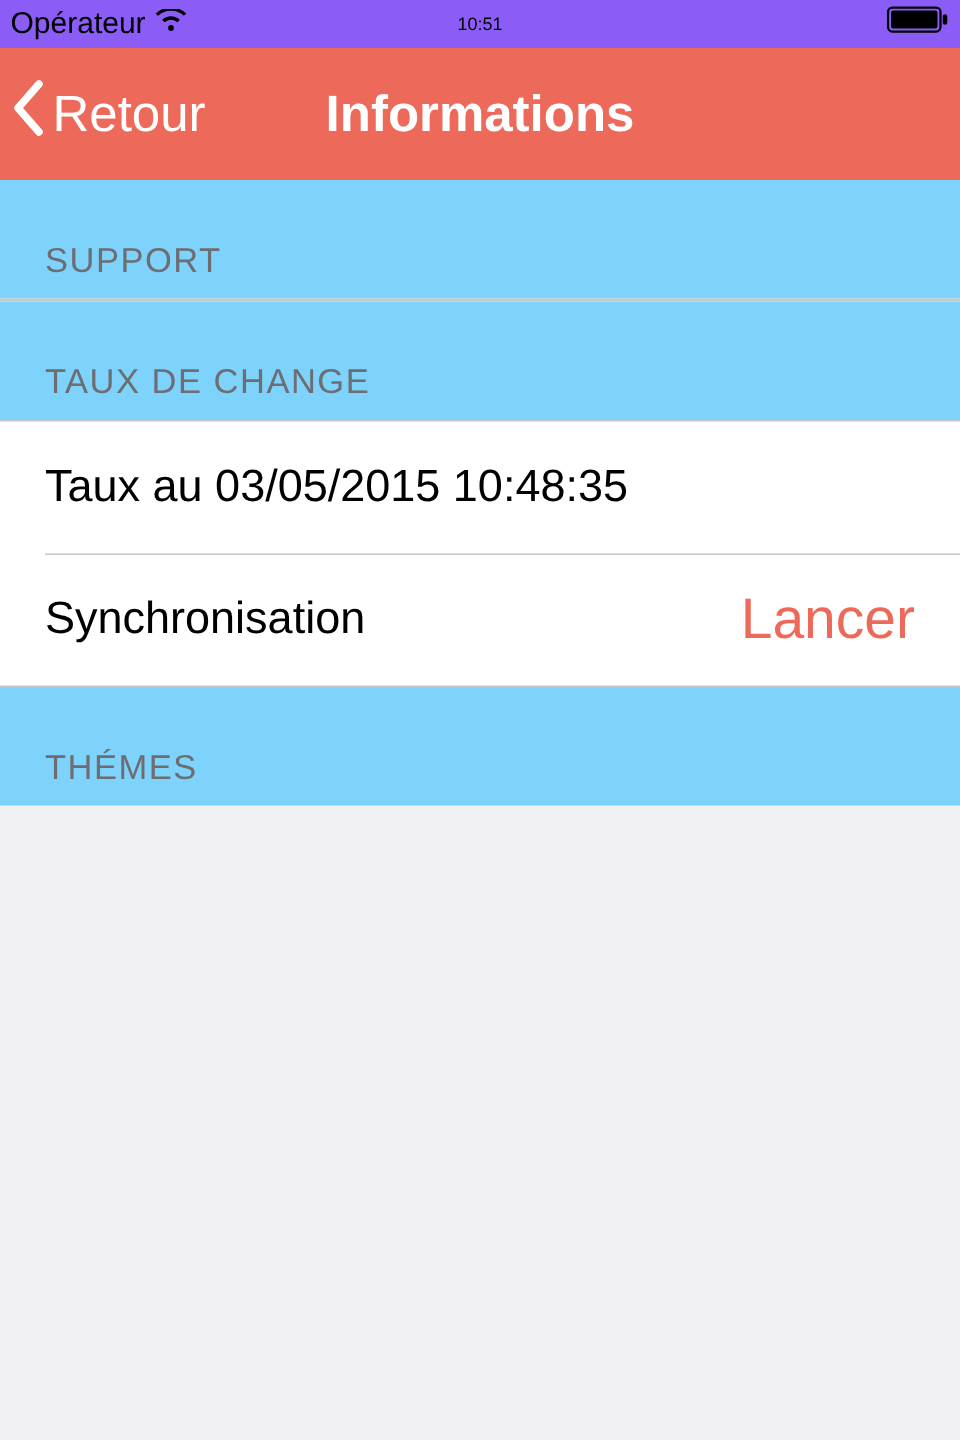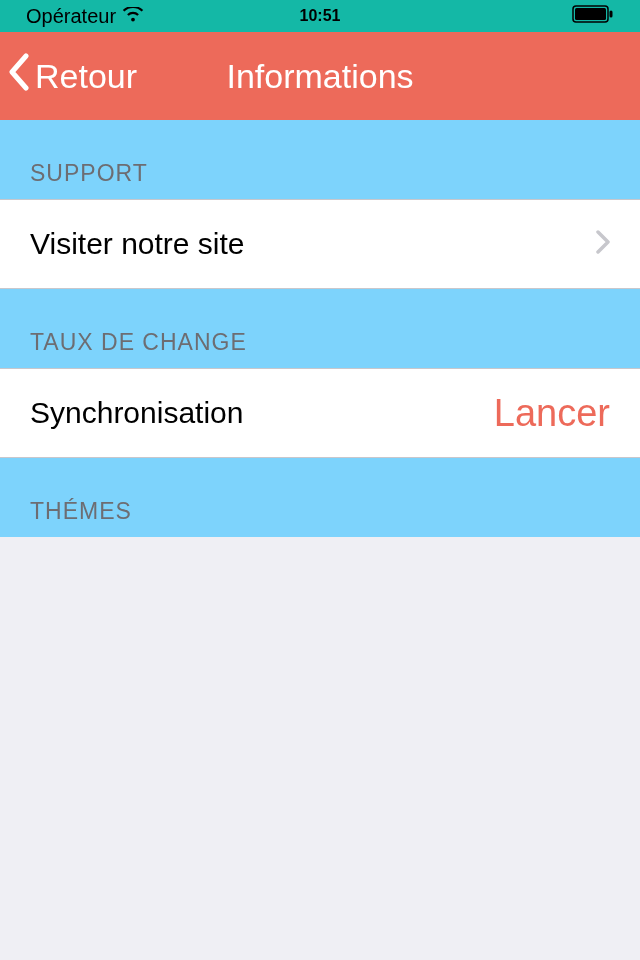--- a/index.html
+++ b/index.html
@@ -10,40 +10,40 @@
       -webkit-font-smoothing: antialiased;
     }
     body {
       width: 640px;
       height: 960px;
       background: #efeff4;
       overflow: hidden;
     }
     .status-bar {
       height: 32px;
-      background: #14b8a6;
+      background: #8b5cf6;
       color: #000;
       display: flex;
       align-items: center;
       justify-content: space-between;
-      padding: 0 26px;
+      padding: 0 7px;
       font-size: 20px;
     }
     .status-left {
       display: flex;
       align-items: center;
       gap: 6px;
       font-size: 20px;
     }
     .status-center {
       position: absolute;
       left: 50%;
       transform: translateX(-50%);
-      font-weight: 700;
-      font-size: 16px;
+      font-weight: 400;
+      font-size: 12px;
     }
     .battery {
       display: inline-block;
     }
     .nav-bar {
       height: 88px;
       background: #ed6a5a;
       display: flex;
       align-items: center;
       position: relative;
@@ -60,21 +60,21 @@
     .back-chevron {
       display: inline-block;
       margin-right: 6px;
     }
     .nav-title {
       position: absolute;
       left: 50%;
       transform: translateX(-50%);
       color: #fff;
       font-size: 34px;
-      font-weight: 400;
+      font-weight: 700;
       text-align: center;
     }
     .content {
       background: #7dd3fc;
     }
     .section-header {
       padding: 40px 30px 12px 30px;
       color: #6d6d72;
       font-size: 23px;
       letter-spacing: 1px;
@@ -167,32 +167,27 @@
     </span>
     <span>Retour</span>
   </div>
   <div class="nav-title">Informations</div>
 </div>
 
 <div class="content">
 
   <div class="section-header">SUPPORT</div>
   <div class="section">
-    <div class="row">
-      <span class="row-label">Visiter notre site</span>
-      <span class="disclosure">
-        <svg width="14" height="24" viewBox="0 0 14 24">
-            <polyline points="2,2 12,12 2,22" fill="none" stroke="#c7c7cc" stroke-width="3.5" stroke-linecap="round" stroke-linejoin="round"></polyline>
-          </svg>
-      </span>
-    </div>
   </div>
 
   <div class="section-header">TAUX DE CHANGE</div>
   <div class="section">
+    <div class="row">
+      <span class="row-label">Taux au 03/05/2015 10:48:35</span>
+    </div>
     <div class="row">
       <span class="row-label">Synchronisation</span>
       <span class="row-action">Lancer</span>
     </div>
   </div>
 
   <div class="section-header">THÉMES</div>
 
 </div>
 

